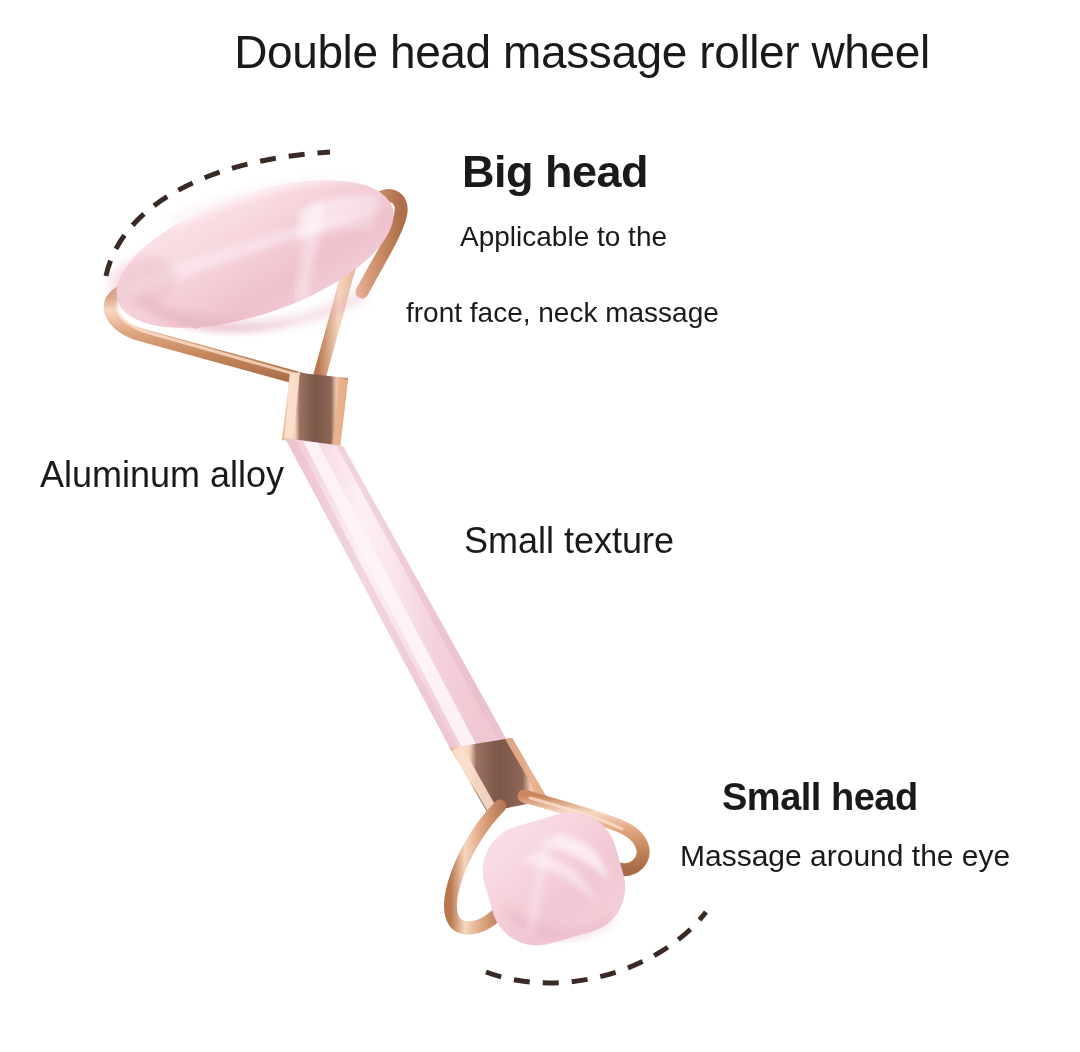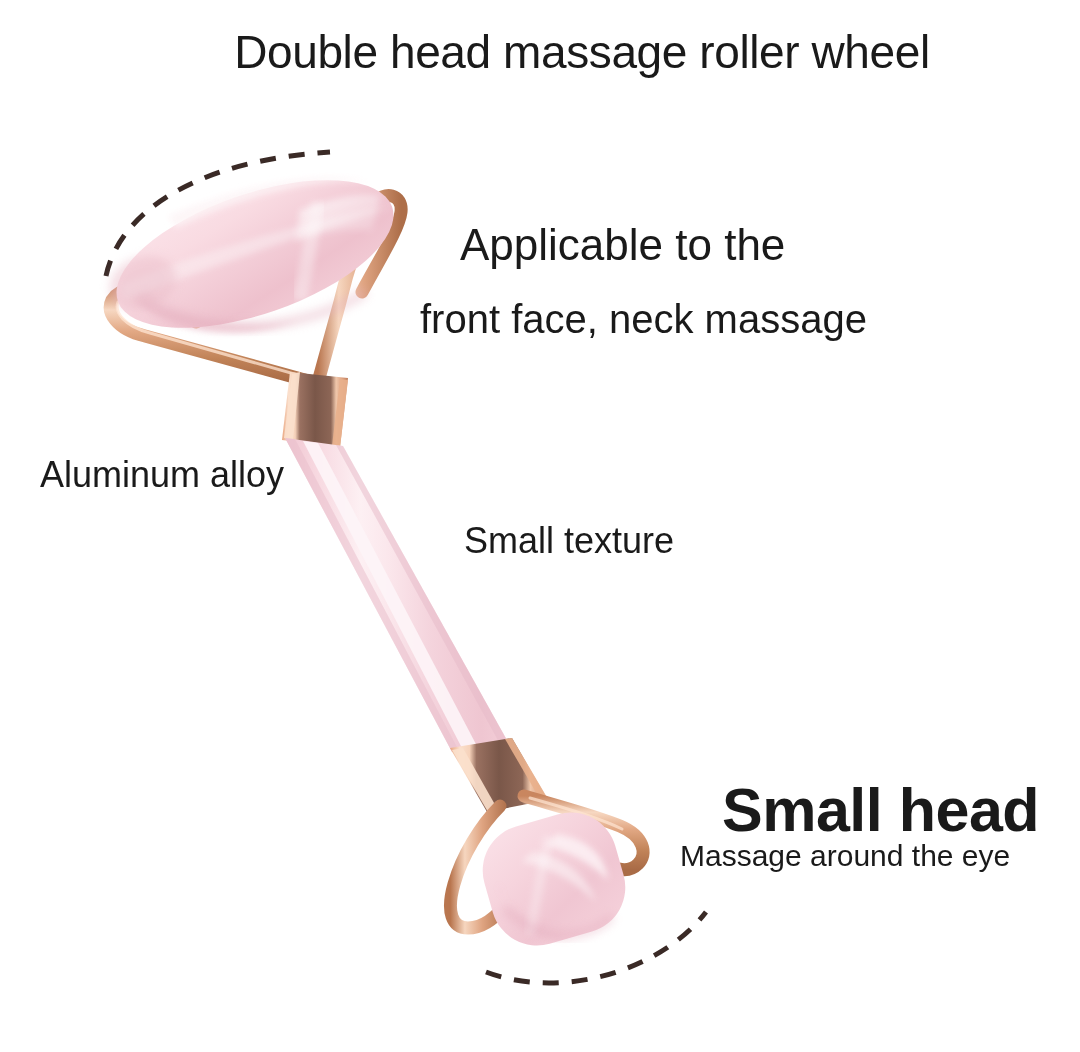--- a/index.html
+++ b/index.html
@@ -42,27 +42,27 @@
   #big-head-heading {
     left: 462px;
     top: 148px;
     font-size: 45px;
     font-weight: 700;
     letter-spacing: -0.5px;
   }
   #big-head-line1 {
     left: 460px;
     top: 222px;
-    font-size: 44px;
+    font-size: 28px;
     font-weight: 400;
   }
   #big-head-line2 {
-    left: 420px;
+    left: 406px;
     top: 298px;
-    font-size: 40px;
+    font-size: 28px;
     font-weight: 400;
   }
 
   #aluminum-alloy-label {
     left: 40px;
     top: 416px;
     font-size: 36px;
     font-weight: 400;
     margin-top: 40px;
   }
@@ -70,21 +70,21 @@
   #clear-texture-label {
     left: 464px;
     top: 522px;
     font-size: 36px;
     font-weight: 400;
   }
 
   #small-head-heading {
     left: 722px;
     top: 778px;
-    font-size: 61px;
+    font-size: 38px;
     font-weight: 700;
     letter-spacing: -0.5px;
   }
   #small-head-line1 {
     left: 680px;
     top: 840px;
     font-size: 30px;
     font-weight: 400;
   }
 
@@ -248,20 +248,21 @@
       <path d="M 548 836 L 530 934" stroke="#ffffff" stroke-width="10" opacity="0.28" filter="url(#softBlur)" fill="none"></path>
 
       <path d="M 504 908 C 534 940 584 944 612 916" fill="none" stroke="#e2a9ba" stroke-width="9" opacity="0.4" filter="url(#softBlur2)"></path>
     </g>
 
     <path d="M 486 972 C 560 1000 660 972 706 912" fill="none" stroke="#3a2a26" stroke-width="5" stroke-linecap="butt" stroke-dasharray="16 13"></path>
   </svg>
 
   <div class="txt" id="title">Double head massage roller wheel</div>
 
+  <div class="txt" id="big-head-heading">Big head</div>
   <div class="txt" id="big-head-line1">Applicable to the</div>
   <div class="txt" id="big-head-line2">front face, neck massage</div>
 
   <div class="txt" id="aluminum-alloy-label">Aluminum alloy</div>
 
   <div class="txt" id="clear-texture-label">Small texture</div>
 
   <div class="txt" id="small-head-heading">Small head</div>
   <div class="txt" id="small-head-line1">Massage around the eye</div>
 

